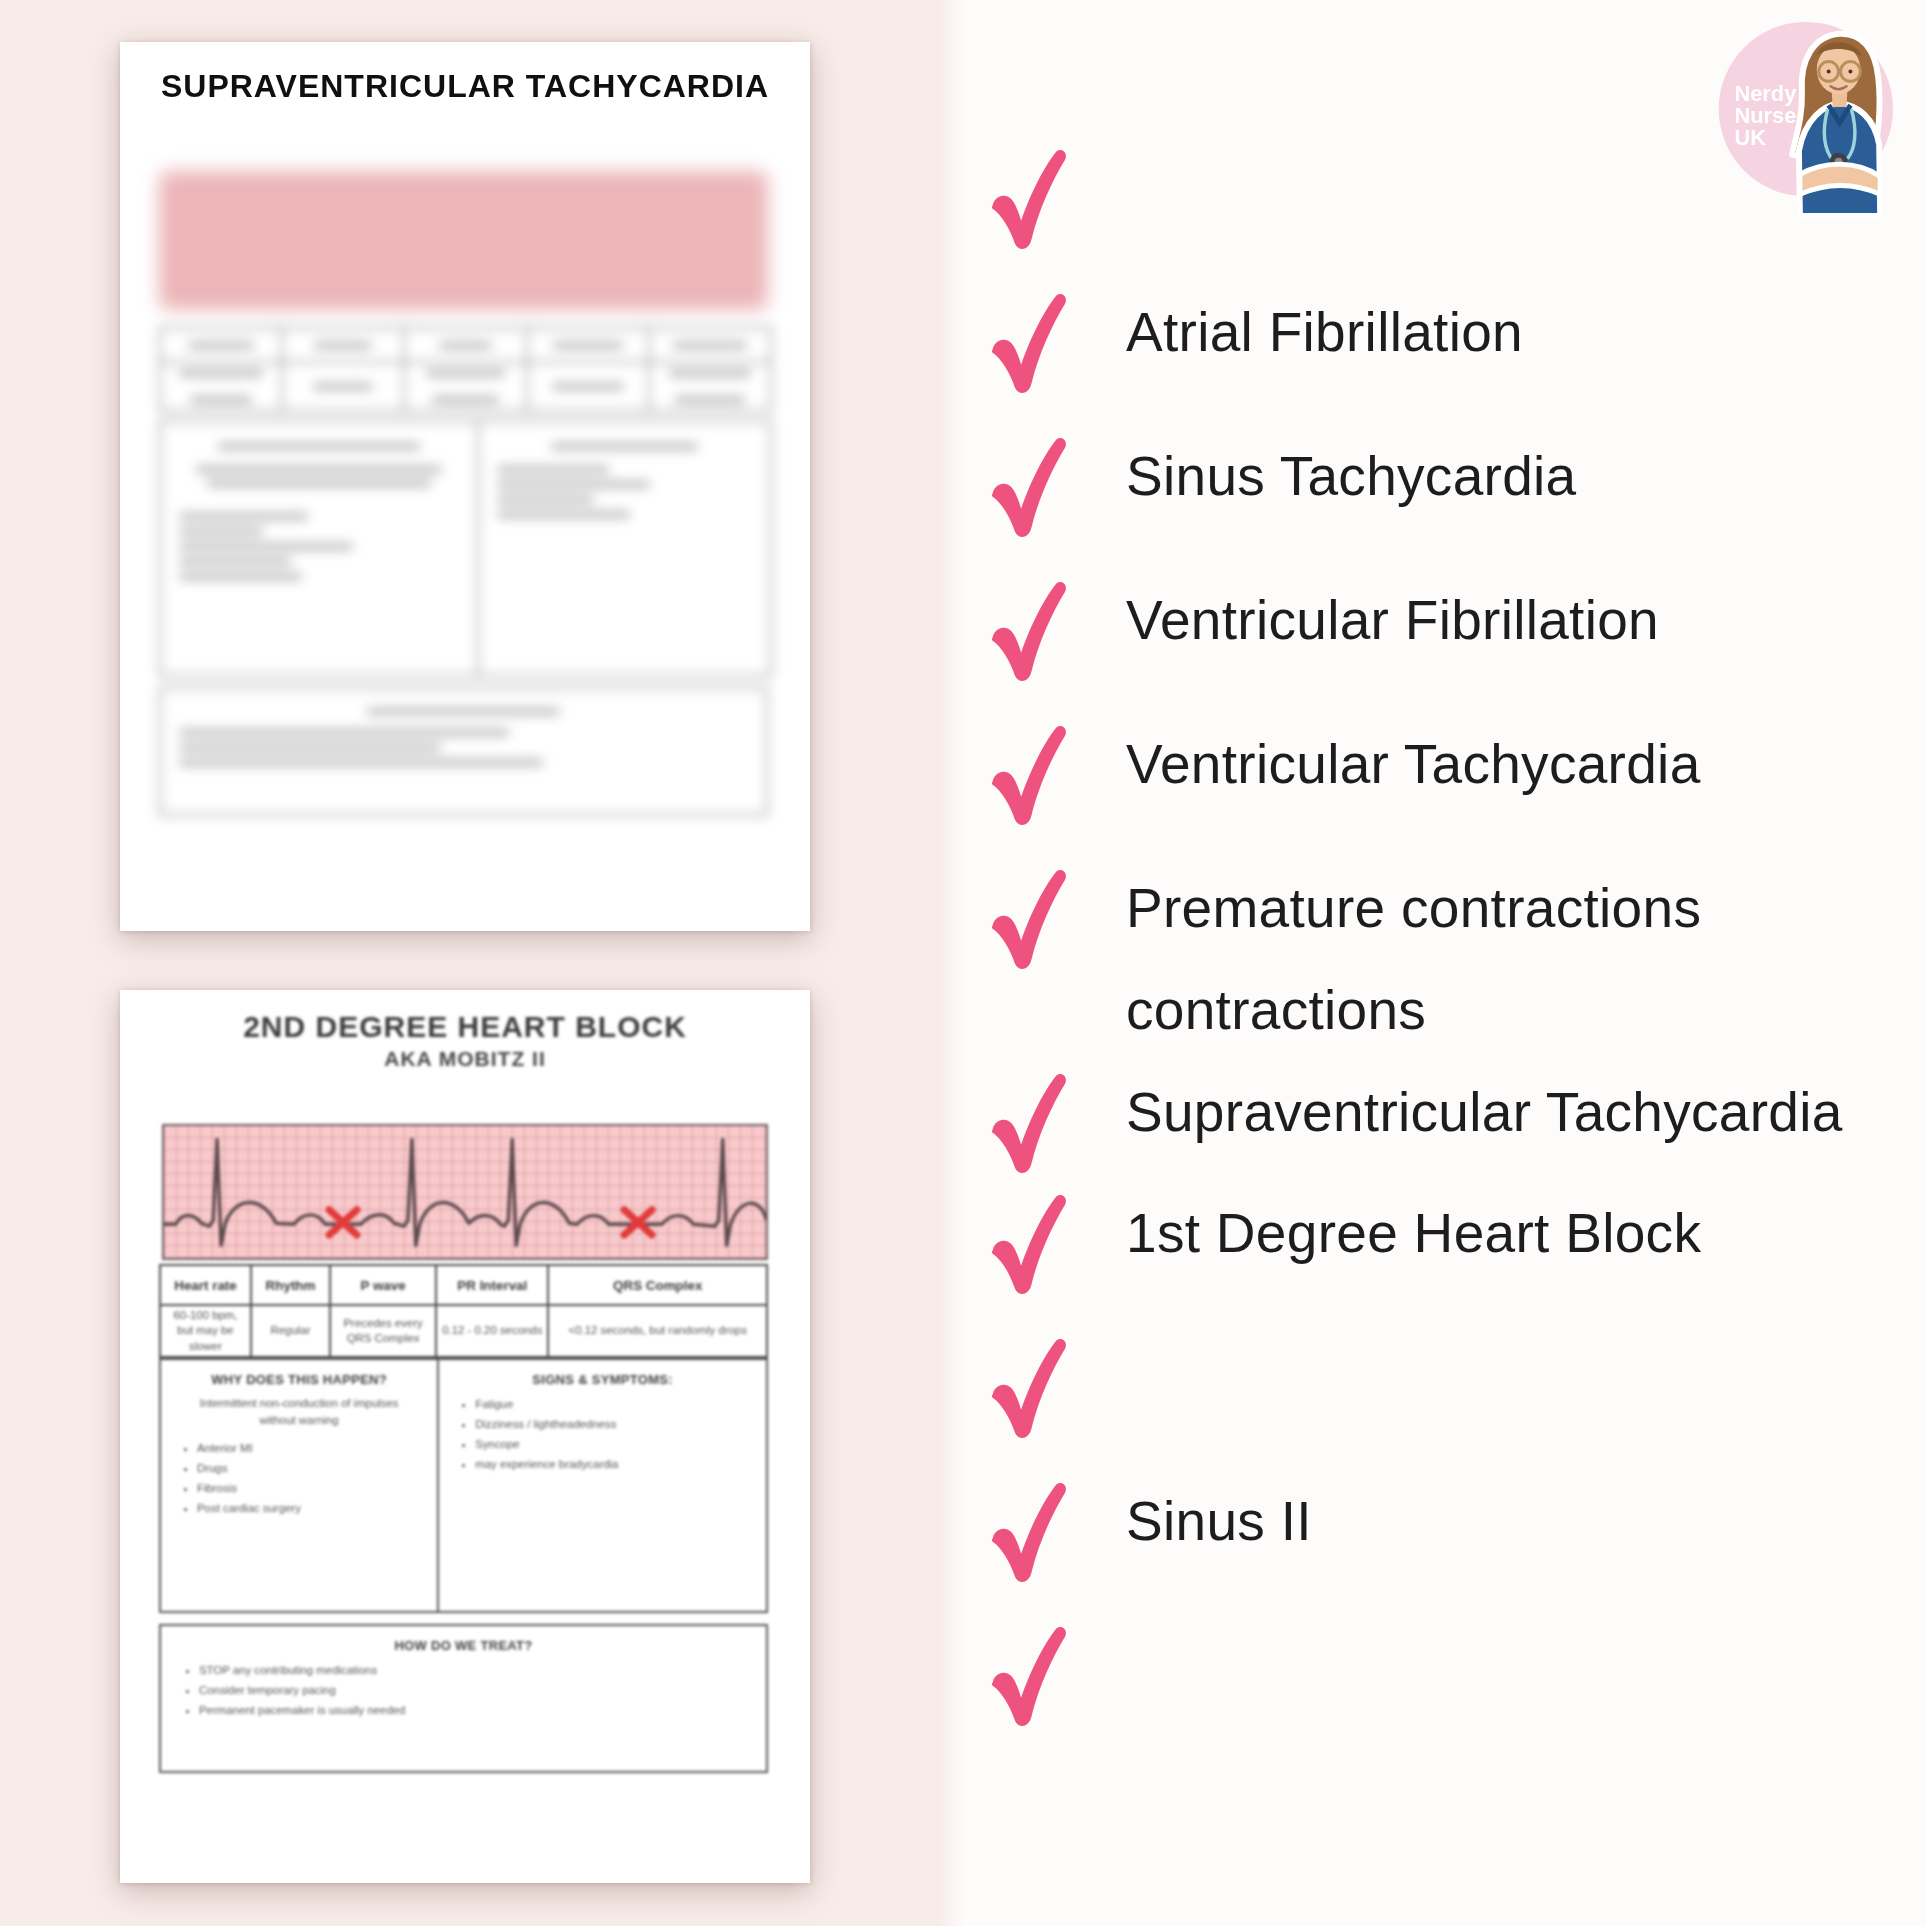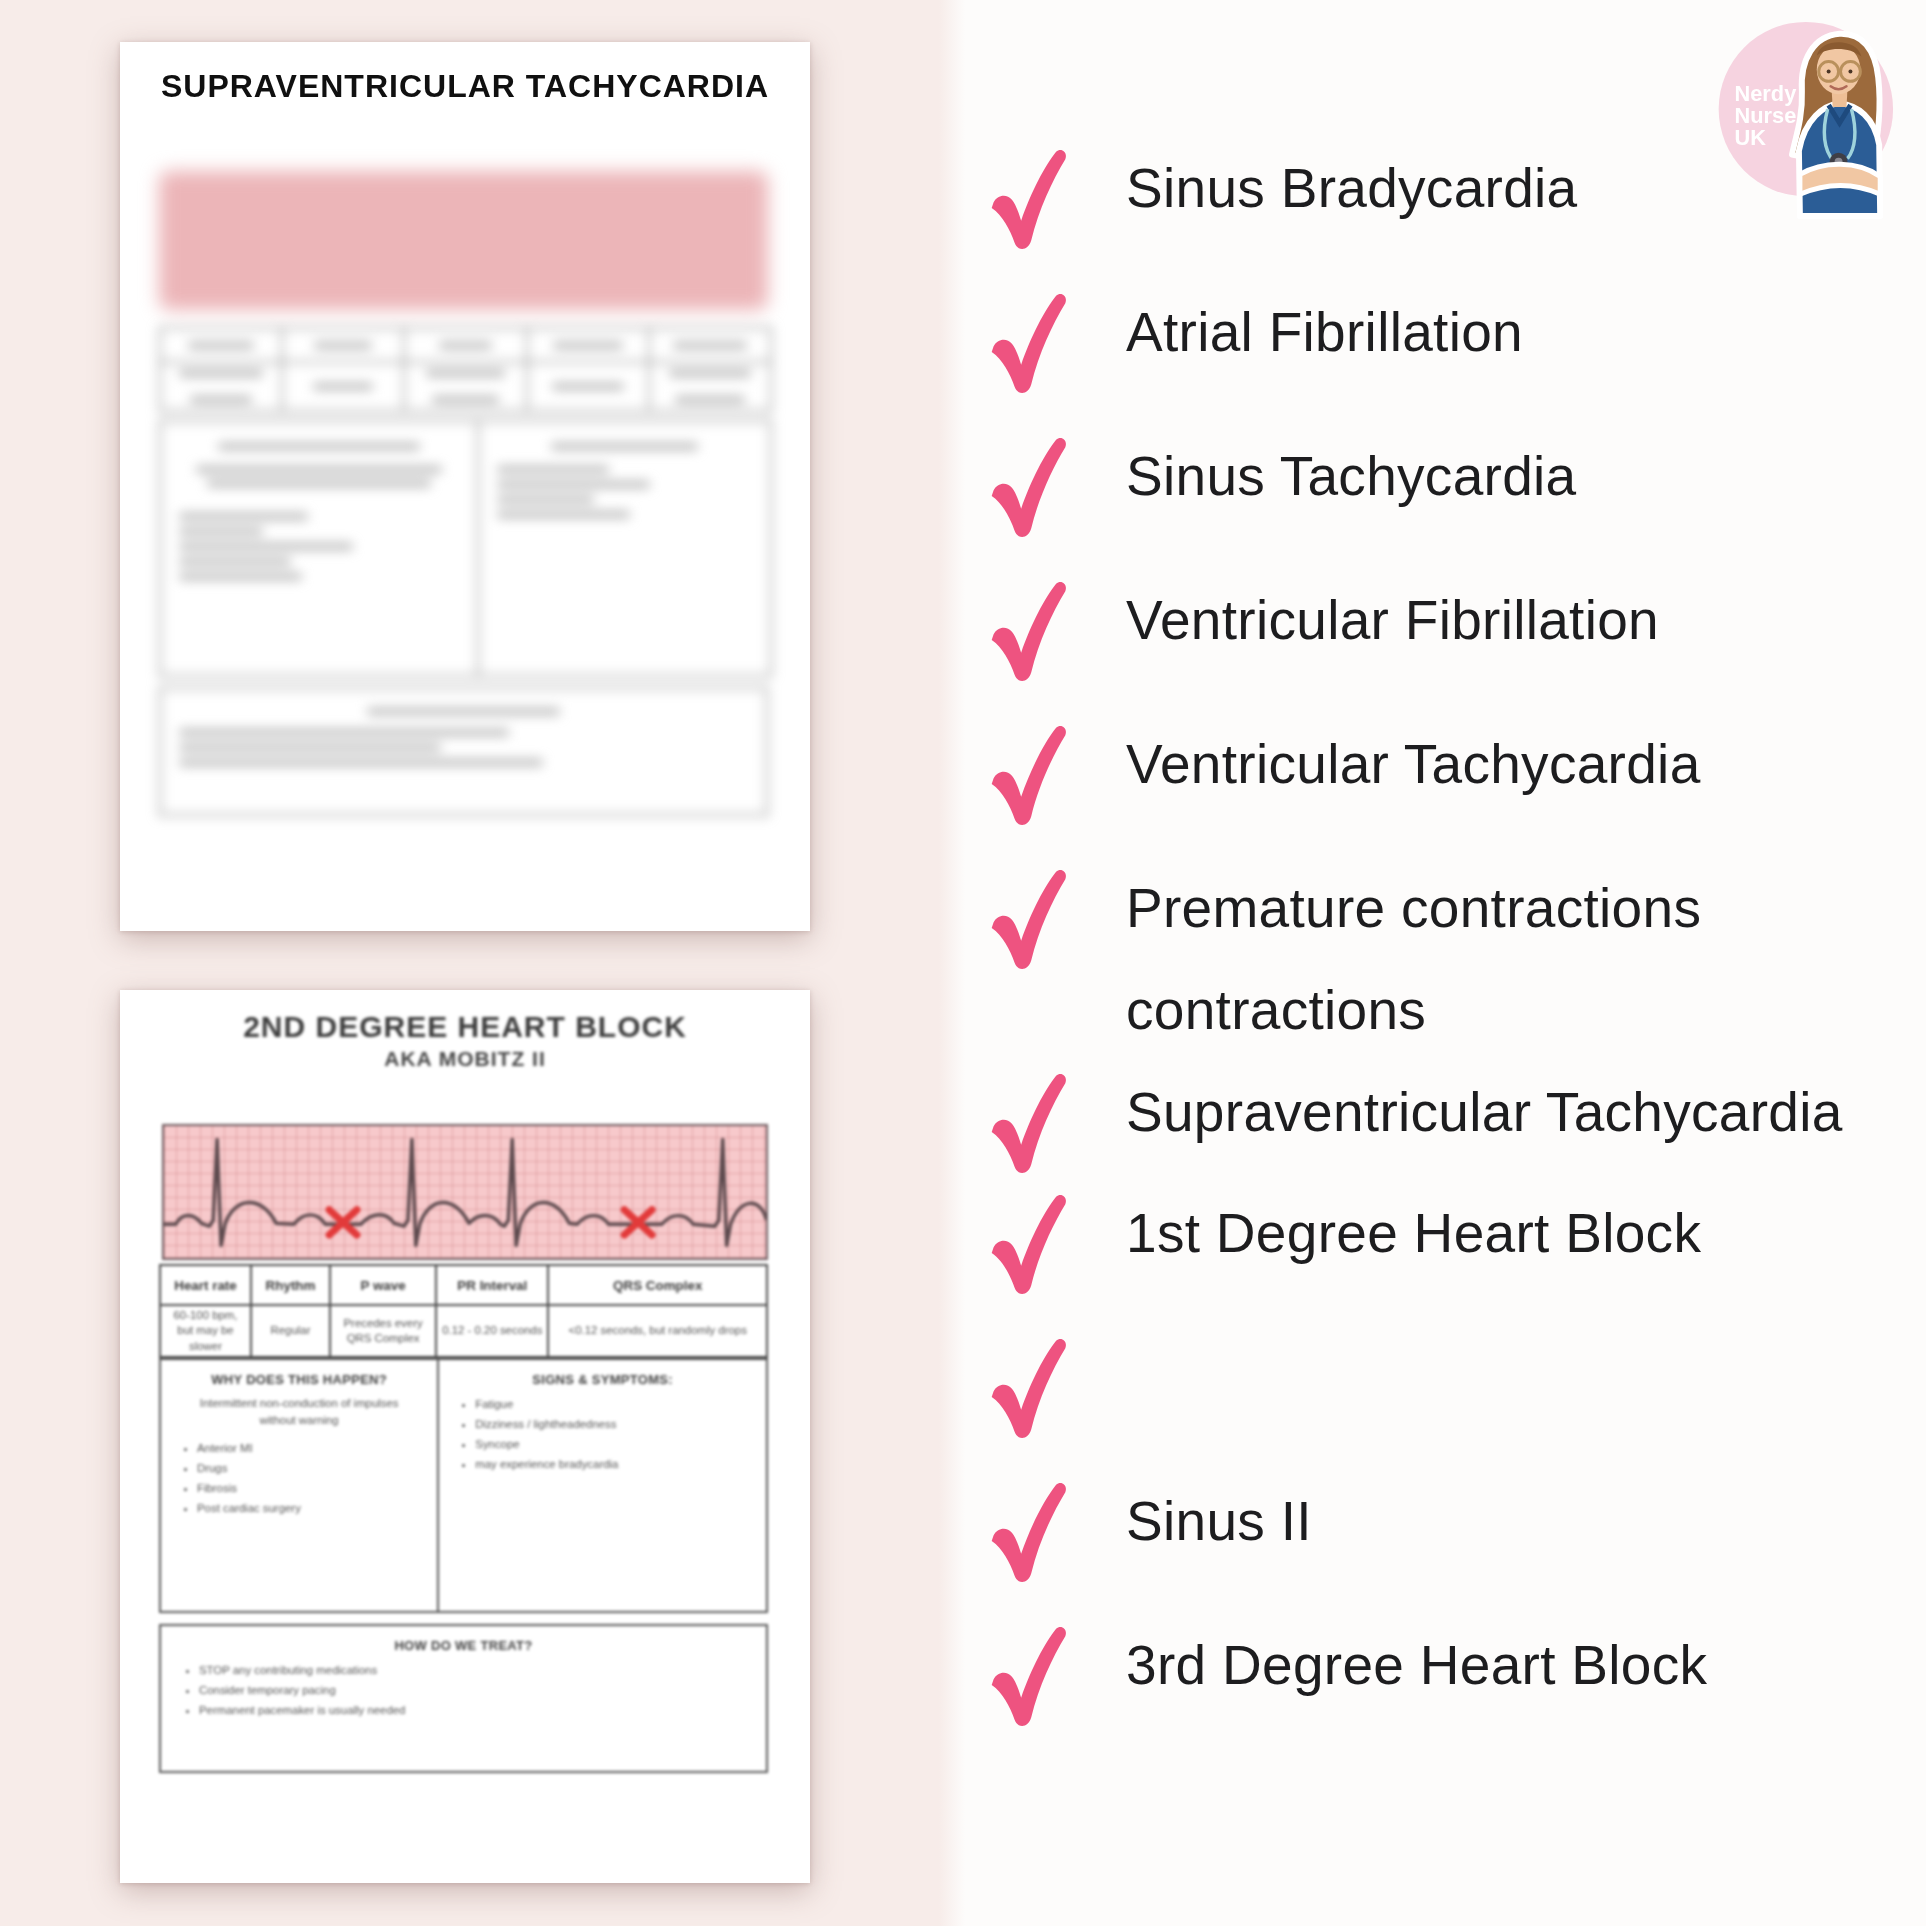--- a/index.html
+++ b/index.html
@@ -243,21 +243,20 @@
         </ul>
     </div>
   </div>
 </div>
 
 <div class="checklist" id="checklist">
     <div class="check-item">
       <svg class="check-icon" viewBox="0 0 88 118">
         <path d="M6,60 C10,52 20,50 26,57 C30,62 33,70 36,80 C47,48 62,20 74,5 C79,0 87,5 84,13 C70,36 55,68 47,101 C44,112 33,114 29,104 C24,90 16,74 4,66 Z" fill="#ee5380"></path>
       </svg>
-      <div class="check-label">Sinus Bradycardia</div>
     </div>
     <div class="check-item">
       <svg class="check-icon" viewBox="0 0 88 118">
         <path d="M6,60 C10,52 20,50 26,57 C30,62 33,70 36,80 C47,48 62,20 74,5 C79,0 87,5 84,13 C70,36 55,68 47,101 C44,112 33,114 29,104 C24,90 16,74 4,66 Z" fill="#ee5380"></path>
       </svg>
       <div class="check-label">Atrial Fibrillation</div>
     </div>
     <div class="check-item">
       <svg class="check-icon" viewBox="0 0 88 118">
         <path d="M6,60 C10,52 20,50 26,57 C30,62 33,70 36,80 C47,48 62,20 74,5 C79,0 87,5 84,13 C70,36 55,68 47,101 C44,112 33,114 29,104 C24,90 16,74 4,66 Z" fill="#ee5380"></path>
@@ -302,21 +301,20 @@
     <div class="check-item">
       <svg class="check-icon" viewBox="0 0 88 118">
         <path d="M6,60 C10,52 20,50 26,57 C30,62 33,70 36,80 C47,48 62,20 74,5 C79,0 87,5 84,13 C70,36 55,68 47,101 C44,112 33,114 29,104 C24,90 16,74 4,66 Z" fill="#ee5380"></path>
       </svg>
       <div class="check-label">Sinus II</div>
     </div>
     <div class="check-item">
       <svg class="check-icon" viewBox="0 0 88 118">
         <path d="M6,60 C10,52 20,50 26,57 C30,62 33,70 36,80 C47,48 62,20 74,5 C79,0 87,5 84,13 C70,36 55,68 47,101 C44,112 33,114 29,104 C24,90 16,74 4,66 Z" fill="#ee5380"></path>
       </svg>
-      <div class="check-label">3rd Degree Heart Block</div>
     </div>
   </div>
 
 <div class="logo">
   <svg viewBox="0 0 220 212">
     <circle cx="124" cy="100" r="88" fill="#f6d3e0"></circle>
 
     <g stroke="#ffffff" stroke-width="6" stroke-linejoin="round">
       <path d="M158,24 C132,26 118,50 120,82 C121,110 113,130 110,146 L140,152 L190,152 C198,130 200,95 197,68 C194,40 181,23 158,24 Z" fill="#9c6a3c"></path>
       <path d="M118,208 L117,142 C123,110 142,96 158,94 C176,96 193,108 198,136 L199,208 Z" fill="#2b5d96"></path>

